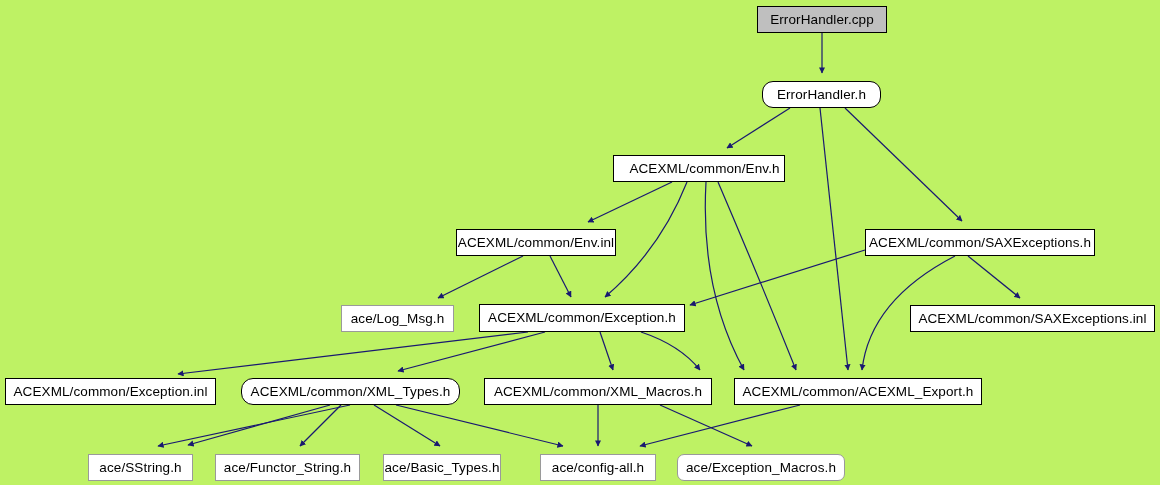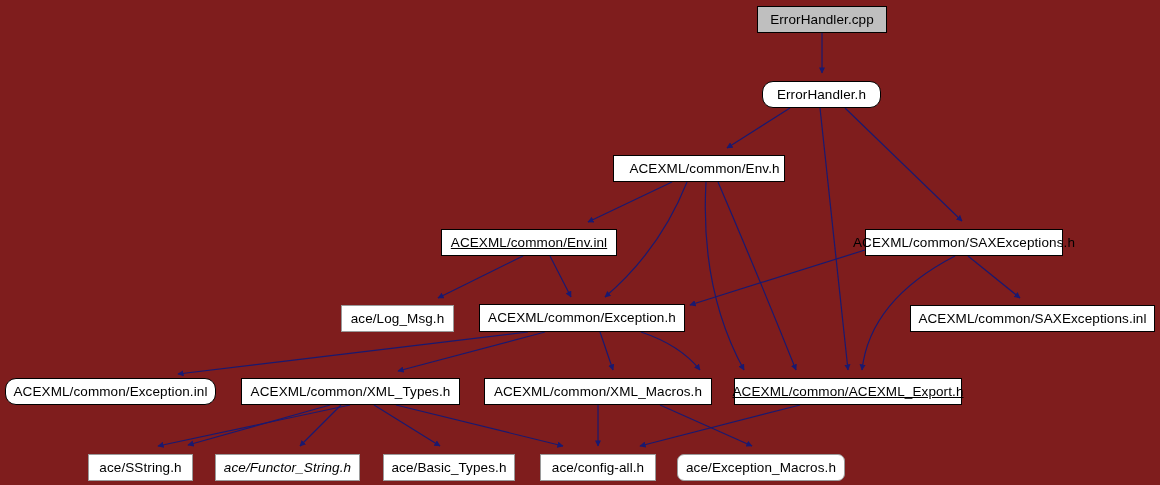--- a/index.html
+++ b/index.html
@@ -1,21 +1,21 @@
 <!DOCTYPE html>
 <html><head>
 <meta charset="utf-8">
 <style>
   html,body{margin:0;padding:0;background:#ffffff;}
   body{font-family:"Liberation Sans", sans-serif;}
   #graph-canvas{
     position:relative;
     width:1160px;
     height:485px;
-    background:#7f1d1d;
+    background:#bef264;
     overflow:hidden;
   }
   #edge-layer{
     position:absolute;
     left:0;top:0;
     width:1160px;height:485px;
     pointer-events:none;
   }
   .node{
     position:absolute;
@@ -81,54 +81,54 @@
 
   <div class="node root" style="left: 757px; top: 6px; width: 130px; height: 27px;">
       <span>ErrorHandler.cpp</span>
     </div>
   <div class="node" style="left: 762px; top: 81px; width: 119px; height: 27px; border-radius: 11px;">
       <span>ErrorHandler.h</span>
     </div>
   <div class="node" style="left: 613px; top: 155px; width: 172px; height: 27px; padding-left: 11px;">
       <span>ACEXML/common/Env.h</span>
     </div>
-  <div class="node" style="left: 441px; top: 229px; width: 176px; height: 27px; text-decoration: underline;">
+  <div class="node" style="left: 456px; top: 229px; width: 160px; height: 27px;">
       <span>ACEXML/common/Env.inl</span>
     </div>
-  <div class="node" style="left: 865px; top: 229px; width: 198px; height: 27px;">
+  <div class="node" style="left: 865px; top: 229px; width: 230px; height: 27px;">
       <span>ACEXML/common/SAXExceptions.h</span>
     </div>
   <div class="node leaf" style="left: 341px; top: 305px; width: 113px; height: 27px;">
       <span>ace/Log_Msg.h</span>
     </div>
   <div class="node" style="left: 479px; top: 304px; width: 206px; height: 28px;">
       <span>ACEXML/common/Exception.h</span>
     </div>
   <div class="node" style="left: 910px; top: 305px; width: 245px; height: 27px;">
       <span>ACEXML/common/SAXExceptions.inl</span>
     </div>
-  <div class="node" style="left: 5px; top: 378px; width: 211px; height: 27px; border-radius: 11px;">
+  <div class="node" style="left: 5px; top: 378px; width: 211px; height: 27px;">
       <span>ACEXML/common/Exception.inl</span>
     </div>
-  <div class="node" style="left: 241px; top: 378px; width: 219px; height: 27px;">
+  <div class="node" style="left: 241px; top: 378px; width: 219px; height: 27px; border-radius: 12px;">
       <span>ACEXML/common/XML_Types.h</span>
     </div>
   <div class="node" style="left: 484px; top: 378px; width: 228px; height: 27px;">
       <span>ACEXML/common/XML_Macros.h</span>
     </div>
-  <div class="node" style="left: 734px; top: 378px; width: 228px; height: 27px; text-decoration: underline;">
+  <div class="node" style="left: 734px; top: 378px; width: 248px; height: 27px;">
       <span>ACEXML/common/ACEXML_Export.h</span>
     </div>
   <div class="node leaf" style="left: 88px; top: 454px; width: 105px; height: 27px;">
       <span>ace/SString.h</span>
     </div>
-  <div class="node leaf" style="left: 215px; top: 454px; width: 145px; height: 27px; font-style: italic;">
+  <div class="node leaf" style="left: 215px; top: 454px; width: 145px; height: 27px;">
       <span>ace/Functor_String.h</span>
     </div>
-  <div class="node leaf" style="left: 383px; top: 454px; width: 132px; height: 27px;">
+  <div class="node leaf" style="left: 383px; top: 454px; width: 118px; height: 27px;">
       <span>ace/Basic_Types.h</span>
     </div>
   <div class="node leaf" style="left: 540px; top: 454px; width: 116px; height: 27px;">
       <span>ace/config-all.h</span>
     </div>
   <div class="node leaf" style="left: 677px; top: 454px; width: 168px; height: 27px; border-radius: 7px;">
       <span>ace/Exception_Macros.h</span>
     </div>
 
 </div>

